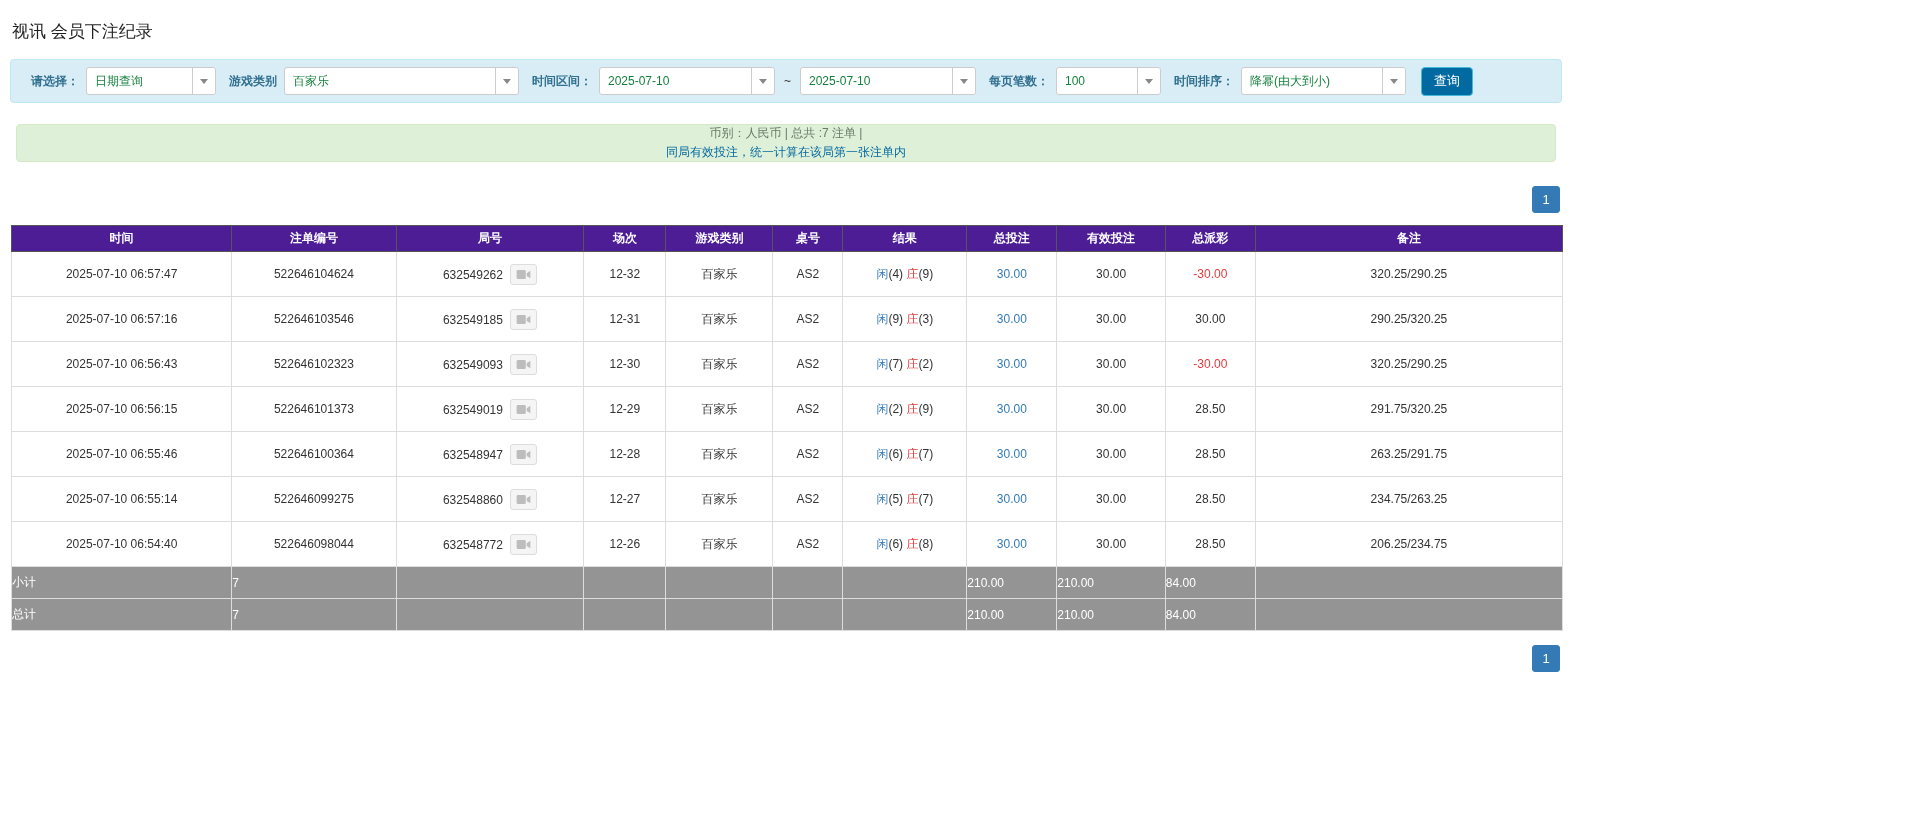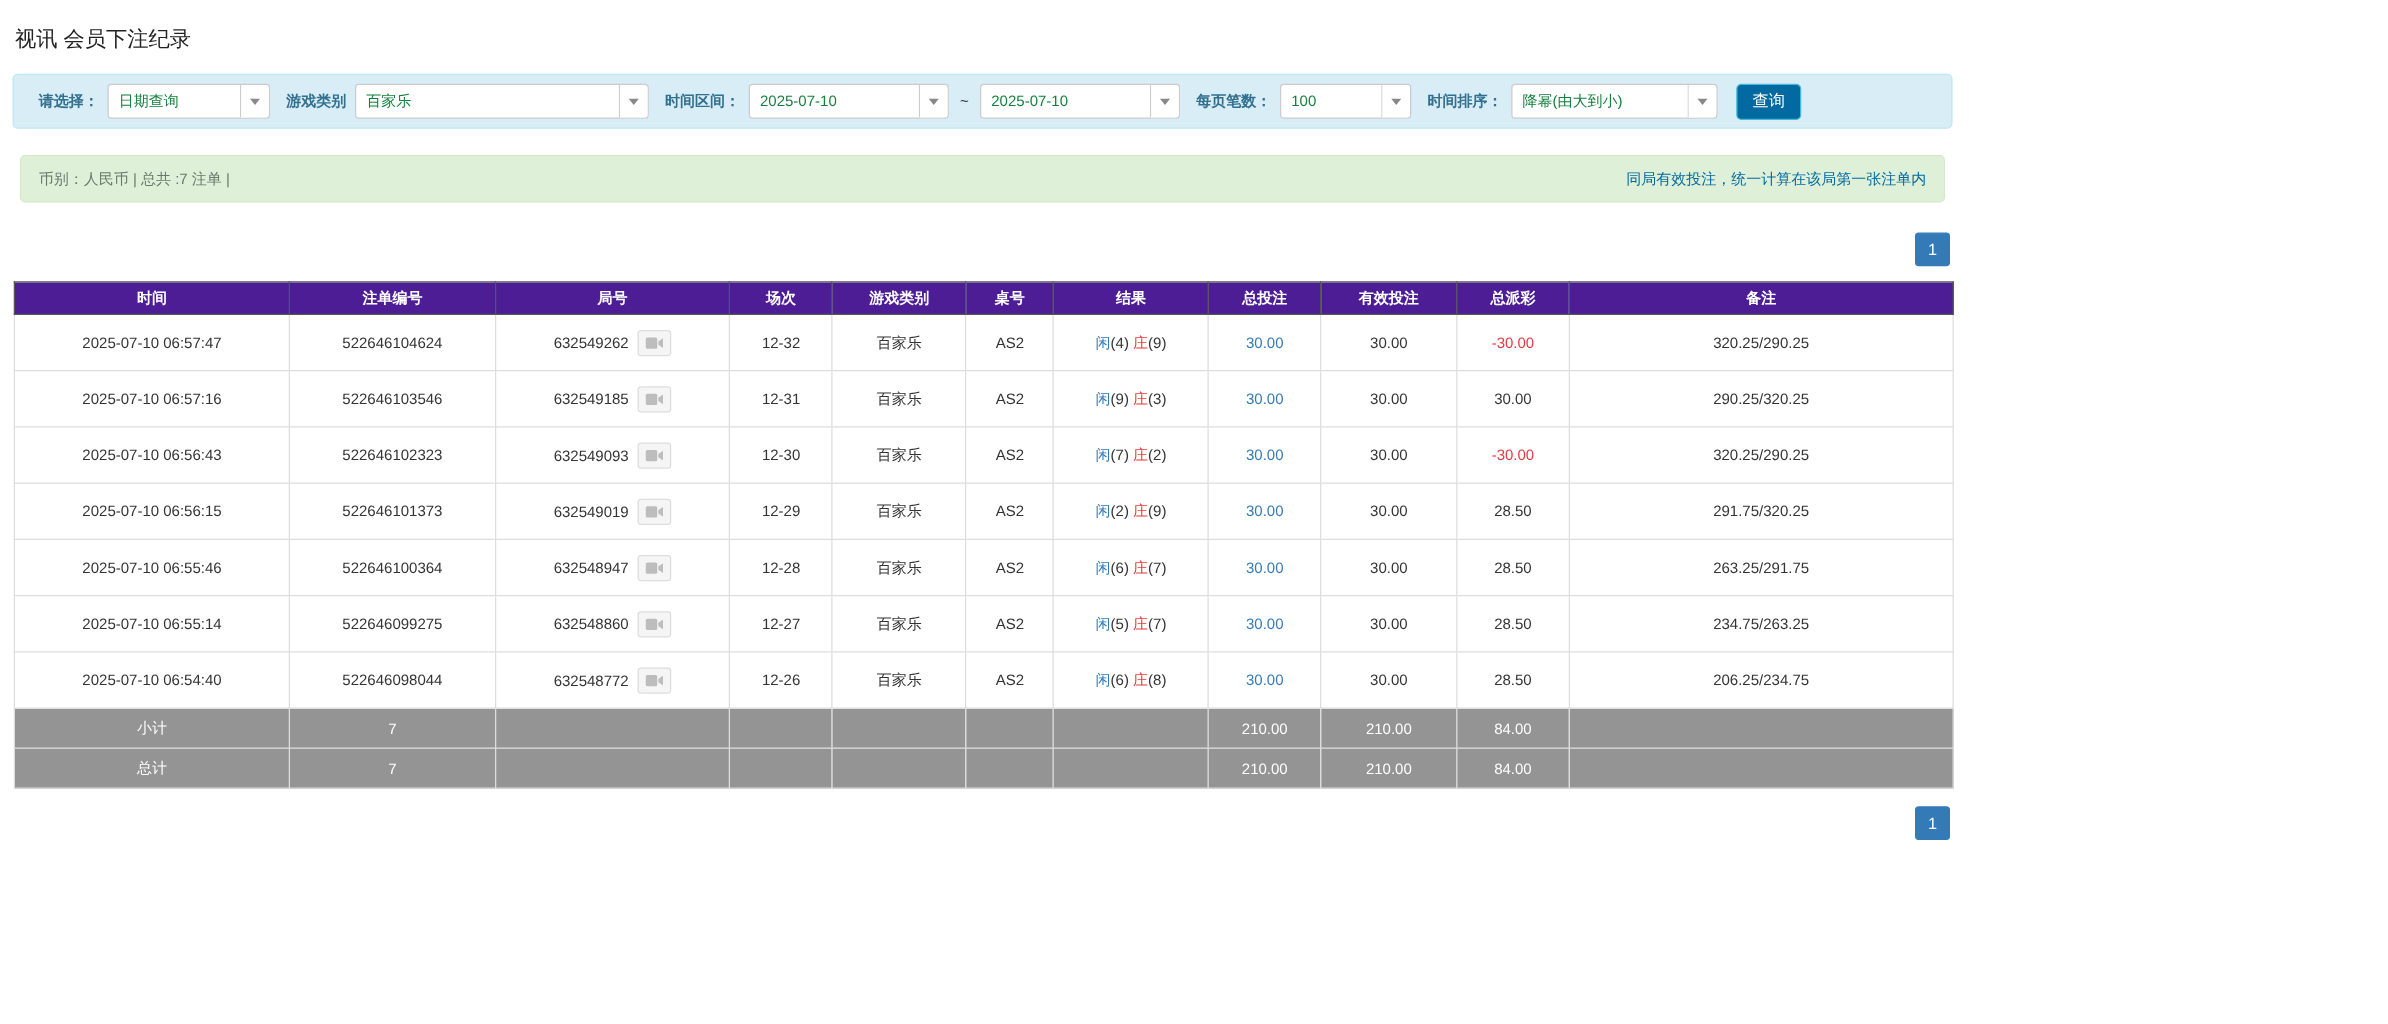--- a/index.html
+++ b/index.html
@@ -70,21 +70,21 @@
     border-radius: 0 3px 3px 0;
   }
   .caret {
     width: 0; height: 0;
     border-left: 4px solid transparent;
     border-right: 4px solid transparent;
     border-top: 5px solid #888;
   }
   .w-select { width: 130px; }
   .w-game   { width: 235px; }
-  .w-date   { width: 160px; }
+  .w-date   { width: 176px; }
   .w-size   { width: 105px; }
   .w-sort   { width: 165px; }
   .tilde { color: #333; padding: 0 2px; }
   .btn-query {
     background: #0369a1;
     border: 1px solid #46b8da;
     color: #fff;
     border-radius: 4px;
     height: 29px;
     padding: 0 12px;
@@ -98,20 +98,21 @@
   .summary-bar {
     background: #dff0d8;
     border: 1px solid #d6e9c6;
     border-radius: 4px;
     margin: 21px 6px 0;
     padding: 0 14px;
     height: 38px;
     display: flex;
     justify-content: space-between;
     align-items: center;
+    flex-direction: column;
   }
   .summary-left { color: #697a69; font-size: 12px; }
   .summary-right { color: #0369a1; font-size: 12px; }
 
   
   .pagination-row {
     display: flex;
     justify-content: flex-end;
     margin: 24px 2px 12px 6px;
   }
@@ -155,21 +156,20 @@
     font-size: 12px;
     color: #333;
     padding: 2px;
     overflow: hidden;
     white-space: nowrap;
   }
   tfoot td {
     border: 1px solid #ddd;
     background: #949494;
     color: #fff;
-    text-align: center;
     height: 32px;
     font-size: 12px;
   }
   .col-time   { width: 14.2%; }
   .col-betid  { width: 10.6%; }
   .col-round  { width: 12.1%; }
   .col-sess   { width: 5.3%;  }
   .col-game   { width: 6.9%;  }
   .col-table  { width: 4.5%;  }
   .col-result { width: 8.0%;  }

